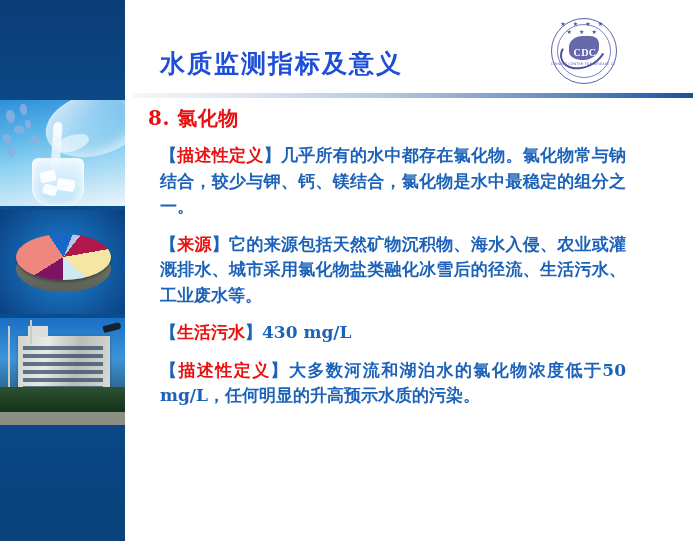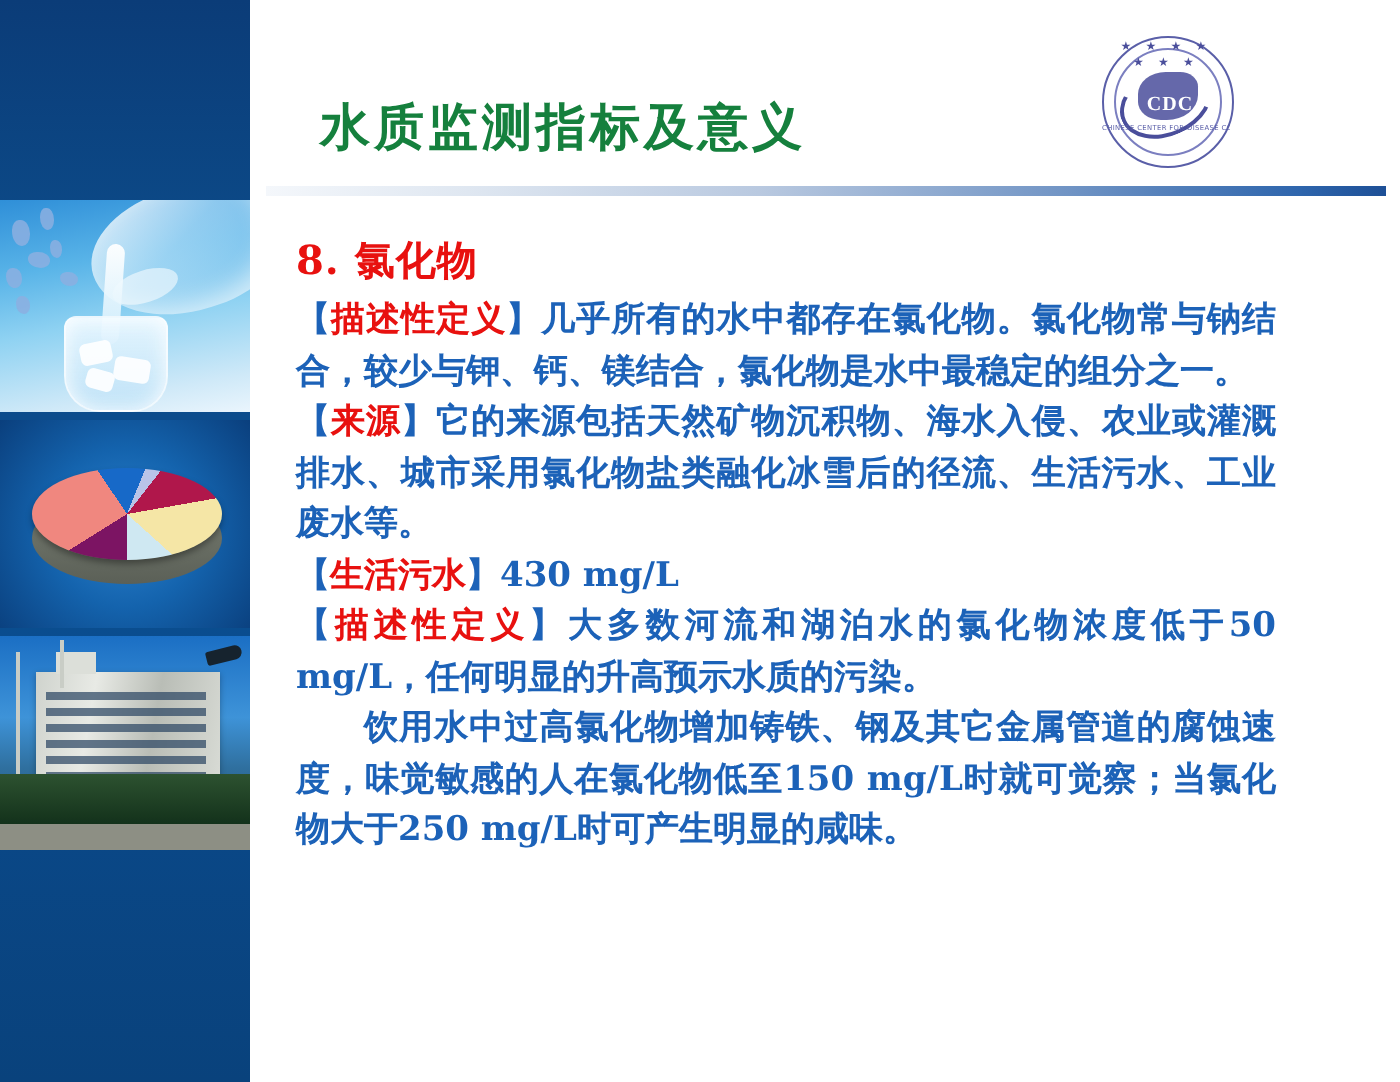--- a/index.html
+++ b/index.html
@@ -174,21 +174,21 @@
   #header { position: absolute; left: 125px; top: 0; width: 575px; height: 100px; }
 
   #slide-title {
     position: absolute;
     left: 35px;
     top: 47px;
     font-family: "DejaVu Serif", "Liberation Serif", serif;
     font-size: 25px;
     font-weight: 700;
     letter-spacing: 2px;
-    color: #15803d;
+    color: #1d4ed8;
     white-space: nowrap;
   }
 
   #title-rule {
     position: absolute;
     left: 8px;
     top: 93px;
     width: 560px;
     height: 5px;
     background: linear-gradient(90deg, #f4f7fb 0%, #dfe7f1 18%, #b9c9e0 44%, #6f93c4 72%, #2f66ad 92%, #1d4f96 100%);
@@ -275,31 +275,31 @@
     top: 105px;
     width: 490px;
   }
 
   .section-heading {
     color: #e8110f;
     font-family: "DejaVu Serif", "Liberation Serif", serif;
     font-size: 20px;
     font-weight: 700;
     line-height: 26px;
-    margin: 12px 0 5px 0;
+    margin: 0 0 5px 0;
     letter-spacing: .5px;
   }
 
   .para {
     font-family: "DejaVu Serif", "Liberation Serif", serif;
     font-size: 17px;
     line-height: 25.5px;
     color: #1c62b8;
     font-weight: 700;
-    margin: 0;
+    margin: 12px;
     text-align: justify;
     text-justify: inter-ideograph;
     letter-spacing: 0px;
   }
   .para.indent { text-indent: 2em; }
   .tag {
     color: #1c62b8;
     font-weight: 700;
   }
   .tag em {
@@ -377,17 +377,16 @@
     <div class="section-heading">8. 氯化物</div>
 
     <p class="para"><span class="tag"><span>【</span><em>描述性定义</em><span>】</span></span><span>几乎所有的水中都存在氯化物。氯化物常与钠结合，较少与钾、钙、镁结合，氯化物是水中最稳定的组分之一。</span></p>
 
     <p class="para"><span class="tag"><span>【</span><em>来源</em><span>】</span></span><span>它的来源包括天然矿物沉积物、海水入侵、农业或灌溉排水、城市采用氯化物盐类融化冰雪后的径流、生活污水、工业废水等。</span></p>
 
     <p class="para"><span class="tag"><span>【</span><em>生活污水</em><span>】</span></span><span class="num">430  mg/L</span></p>
 
     <p class="para"><span class="tag"><span>【</span><em>描述性定义</em><span>】</span></span><span>大多数河流和湖泊水的氯化物浓度低于50  mg/L，任何明显的升高预示水质的污染。</span></p>
 
-    <p class="para indent">饮用水中过高氯化物增加铸铁、钢及其它金属管道的腐蚀速度，味觉敏感的人在氯化物低至150 mg/L时就可觉察；当氯化物大于250  mg/L时可产生明显的咸味。</p>
 
   </div>
 
 </div>
 
 </body></html>

